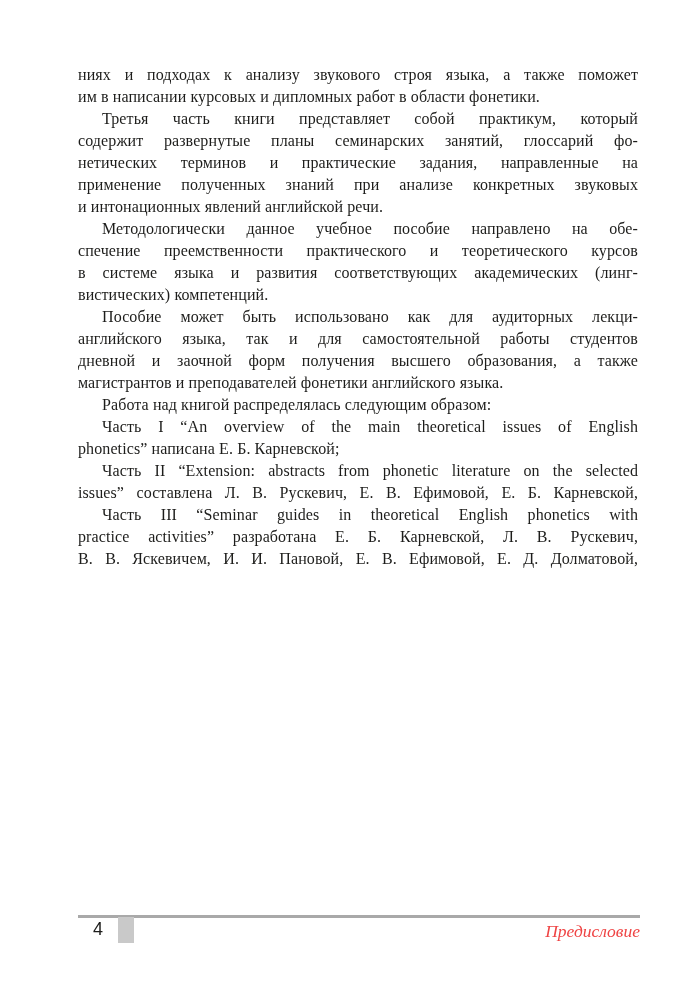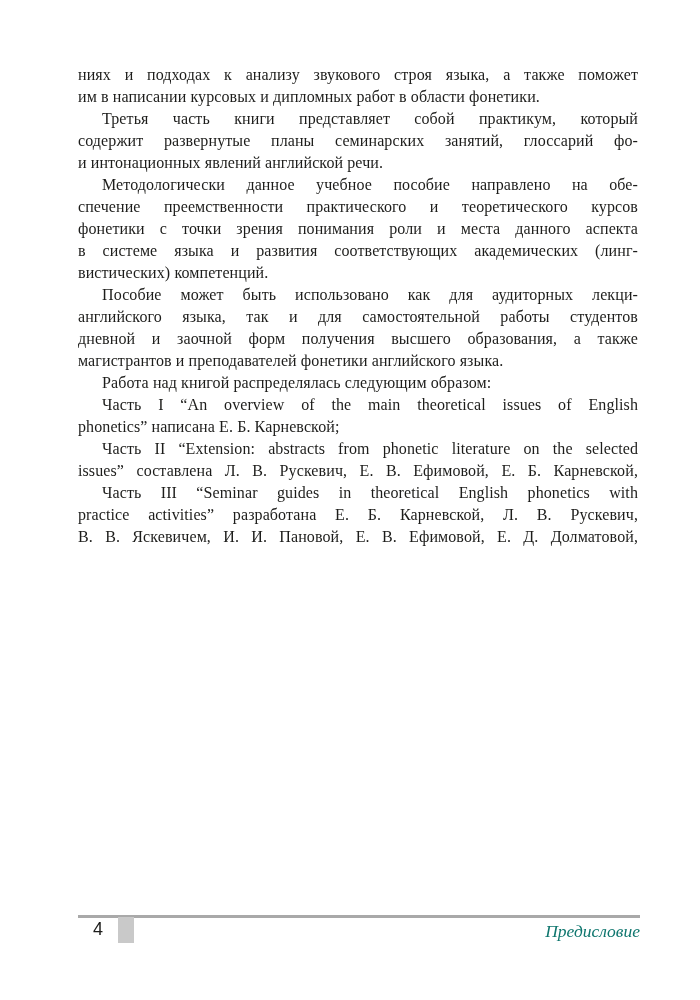--- a/index.html
+++ b/index.html
@@ -68,37 +68,38 @@
     background: var(--marker-color, #c9c9c9);
   }
   .running-title {
     position: absolute;
     right: 60px;
     top: 920px;
     font-family: "Liberation Serif", serif;
     font-style: italic;
     font-size: 17.5px;
     line-height: 22px;
-    color: #0f766e;
+    color: #ef4444;
   }
 </style>
 </head>
 <body>
 
 <div class="page">
 
   <main class="body-text">
       <div class="line"><span class="n">ниях и подходах к анализу звукового строя языка, а также поможет</span></div>
       <div class="line no-stretch"><span class="n">им в написании курсовых и дипломных работ в области фонетики.</span></div>
       <div class="line indent"><span class="b">Третья часть</span><span class="n"> книги представляет собой практикум, который</span></div>
       <div class="line"><span class="n">содержит развернутые планы семинарских занятий, глоссарий фо-</span></div>
+      <div class="line"><span class="n">нетических терминов и практические задания, направленные на</span></div>
+      <div class="line"><span class="n">применение полученных знаний при анализе конкретных звуковых</span></div>
       <div class="line no-stretch"><span class="n">и интонационных явлений английской речи.</span></div>
       <div class="line indent"><span class="n">Методологически данное учебное пособие направлено на обе-</span></div>
       <div class="line"><span class="n">спечение преемственности практического и теоретического курсов</span></div>
-      <div class="line"><span class="n">фонетики с точки зрения понимания роли и места данного аспекта</span></div>
       <div class="line"><span class="n">в системе языка и развития соответствующих академических (линг-</span></div>
       <div class="line no-stretch"><span class="n">вистических) компетенций.</span></div>
       <div class="line indent"><span class="n">Пособие может быть использовано как для аудиторных лекци-</span></div>
       <div class="line"><span class="n">английского языка, так и для самостоятельной работы студентов</span></div>
       <div class="line"><span class="n">дневной и заочной форм получения высшего образования, а также</span></div>
       <div class="line no-stretch"><span class="n">магистрантов и преподавателей фонетики английского языка.</span></div>
       <div class="line indent no-stretch"><span class="n">Работа над книгой распределялась следующим образом:</span></div>
       <div class="line indent"><span class="n">Часть I “An overview of the main theoretical issues of English</span></div>
       <div class="line no-stretch"><span class="n">phonetics” написана </span><span class="i">Е. Б. Карневской</span><span class="n">;</span></div>
       <div class="line indent"><span class="n">Часть II “Extension: abstracts from phonetic literature on the selected</span></div>

